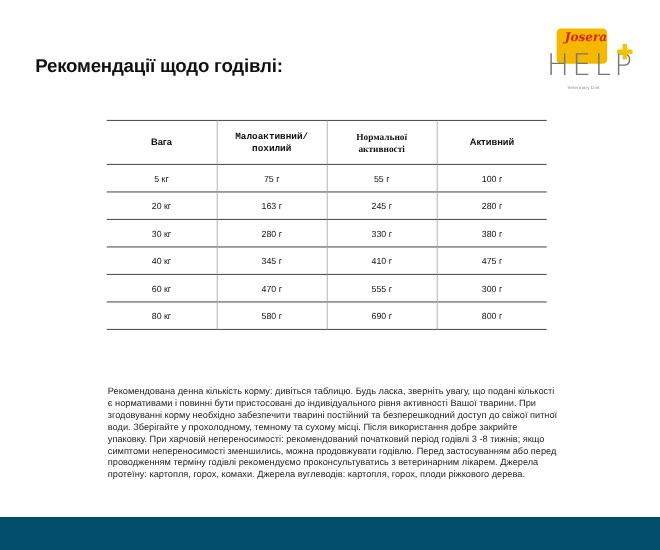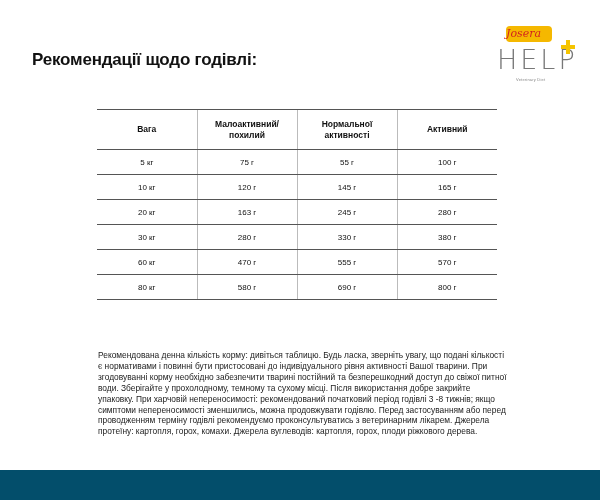--- a/index.html
+++ b/index.html
@@ -8,24 +8,24 @@
     background:#ffffff; color:#111111;
     font-family:"Liberation Sans", "DejaVu Sans", sans-serif;
   }
   .title {
     position:absolute; left:32px; top:50px;
     font-size:17px; font-weight:bold; letter-spacing:-0.2px;
     color:#111;
   }
   .logo { position:absolute; left:494px; top:24px; width:90px; height:70px; }
   .logo-josera {
-    position:absolute; left:12px; top:2px; width:46px; height:16px;
+    position:absolute; left:12px; top:2px; width:46px; height:32px;
     background:#f5b800; border-radius:4px;
-    color:#d2231e; font-family:"DejaVu Serif", serif; font-style:italic; font-weight:normal;
-    font-size:11px; line-height:16px; text-align:left;
+    color:#d2231e; font-family:"DejaVu Serif", serif; font-style:italic; font-weight:bold;
+    font-size:11px; line-height:16px; text-align:right;
   }
   .logo-help {
     position:absolute; left:3px; top:20px;
     font-family:"DejaVu Sans", sans-serif; font-weight:200;
     font-size:27px; letter-spacing:3px; color:#777;
     -webkit-text-stroke:0; font-stretch:condensed;
   }
   .logo-plus { position:absolute; left:67px; top:16px; width:14px; height:14px; }
   .logo-plus::before, .logo-plus::after { content:""; position:absolute; background:#f5c400; }
   .logo-plus::before { left:5px; top:0; width:4px; height:14px; }
@@ -76,55 +76,55 @@
 <table class="feed">
   <colgroup>
       <col class="c1">
       <col class="c2">
       <col class="c3">
       <col class="c4">
     </colgroup>
   <thead>
     <tr>
       <th>Вага</th>
-      <th><span style="display:inline-block;width:80px;">Малоактивний/ похилий</span></th>
-      <th><span style="display:inline-block;width:70px;">Нормальної активності</span></th>
+      <th><span style="display:inline-block;width:80px;font-family:Liberation Mono, monospace;">Малоактивний/ похилий</span></th>
+      <th><span style="display:inline-block;width:70px;font-family:Liberation Serif, serif;">Нормальної активності</span></th>
       <th>Активний</th>
     </tr>
   </thead>
   <tbody>
     <tr>
       <td>5 кг</td>
       <td>75 г</td>
       <td>55 г</td>
       <td>100 г</td>
-    </tr>
-    <tr>
-      <td>10 кг</td>
-      <td>120 г</td>
-      <td>145 г</td>
-      <td>165 г</td>
     </tr>
     <tr>
       <td>20 кг</td>
       <td>163 г</td>
       <td>245 г</td>
       <td>280 г</td>
     </tr>
     <tr>
       <td>30 кг</td>
       <td>280 г</td>
       <td>330 г</td>
       <td>380 г</td>
     </tr>
     <tr>
+      <td>40 кг</td>
+      <td>345 г</td>
+      <td>410 г</td>
+      <td>475 г</td>
+    </tr>
+    <tr>
       <td>60 кг</td>
       <td>470 г</td>
       <td>555 г</td>
-      <td>570 г</td>
+      <td>300 г</td>
     </tr>
     <tr>
       <td>80 кг</td>
       <td>580 г</td>
       <td>690 г</td>
       <td>800 г</td>
     </tr>
   </tbody>
 </table>
 

